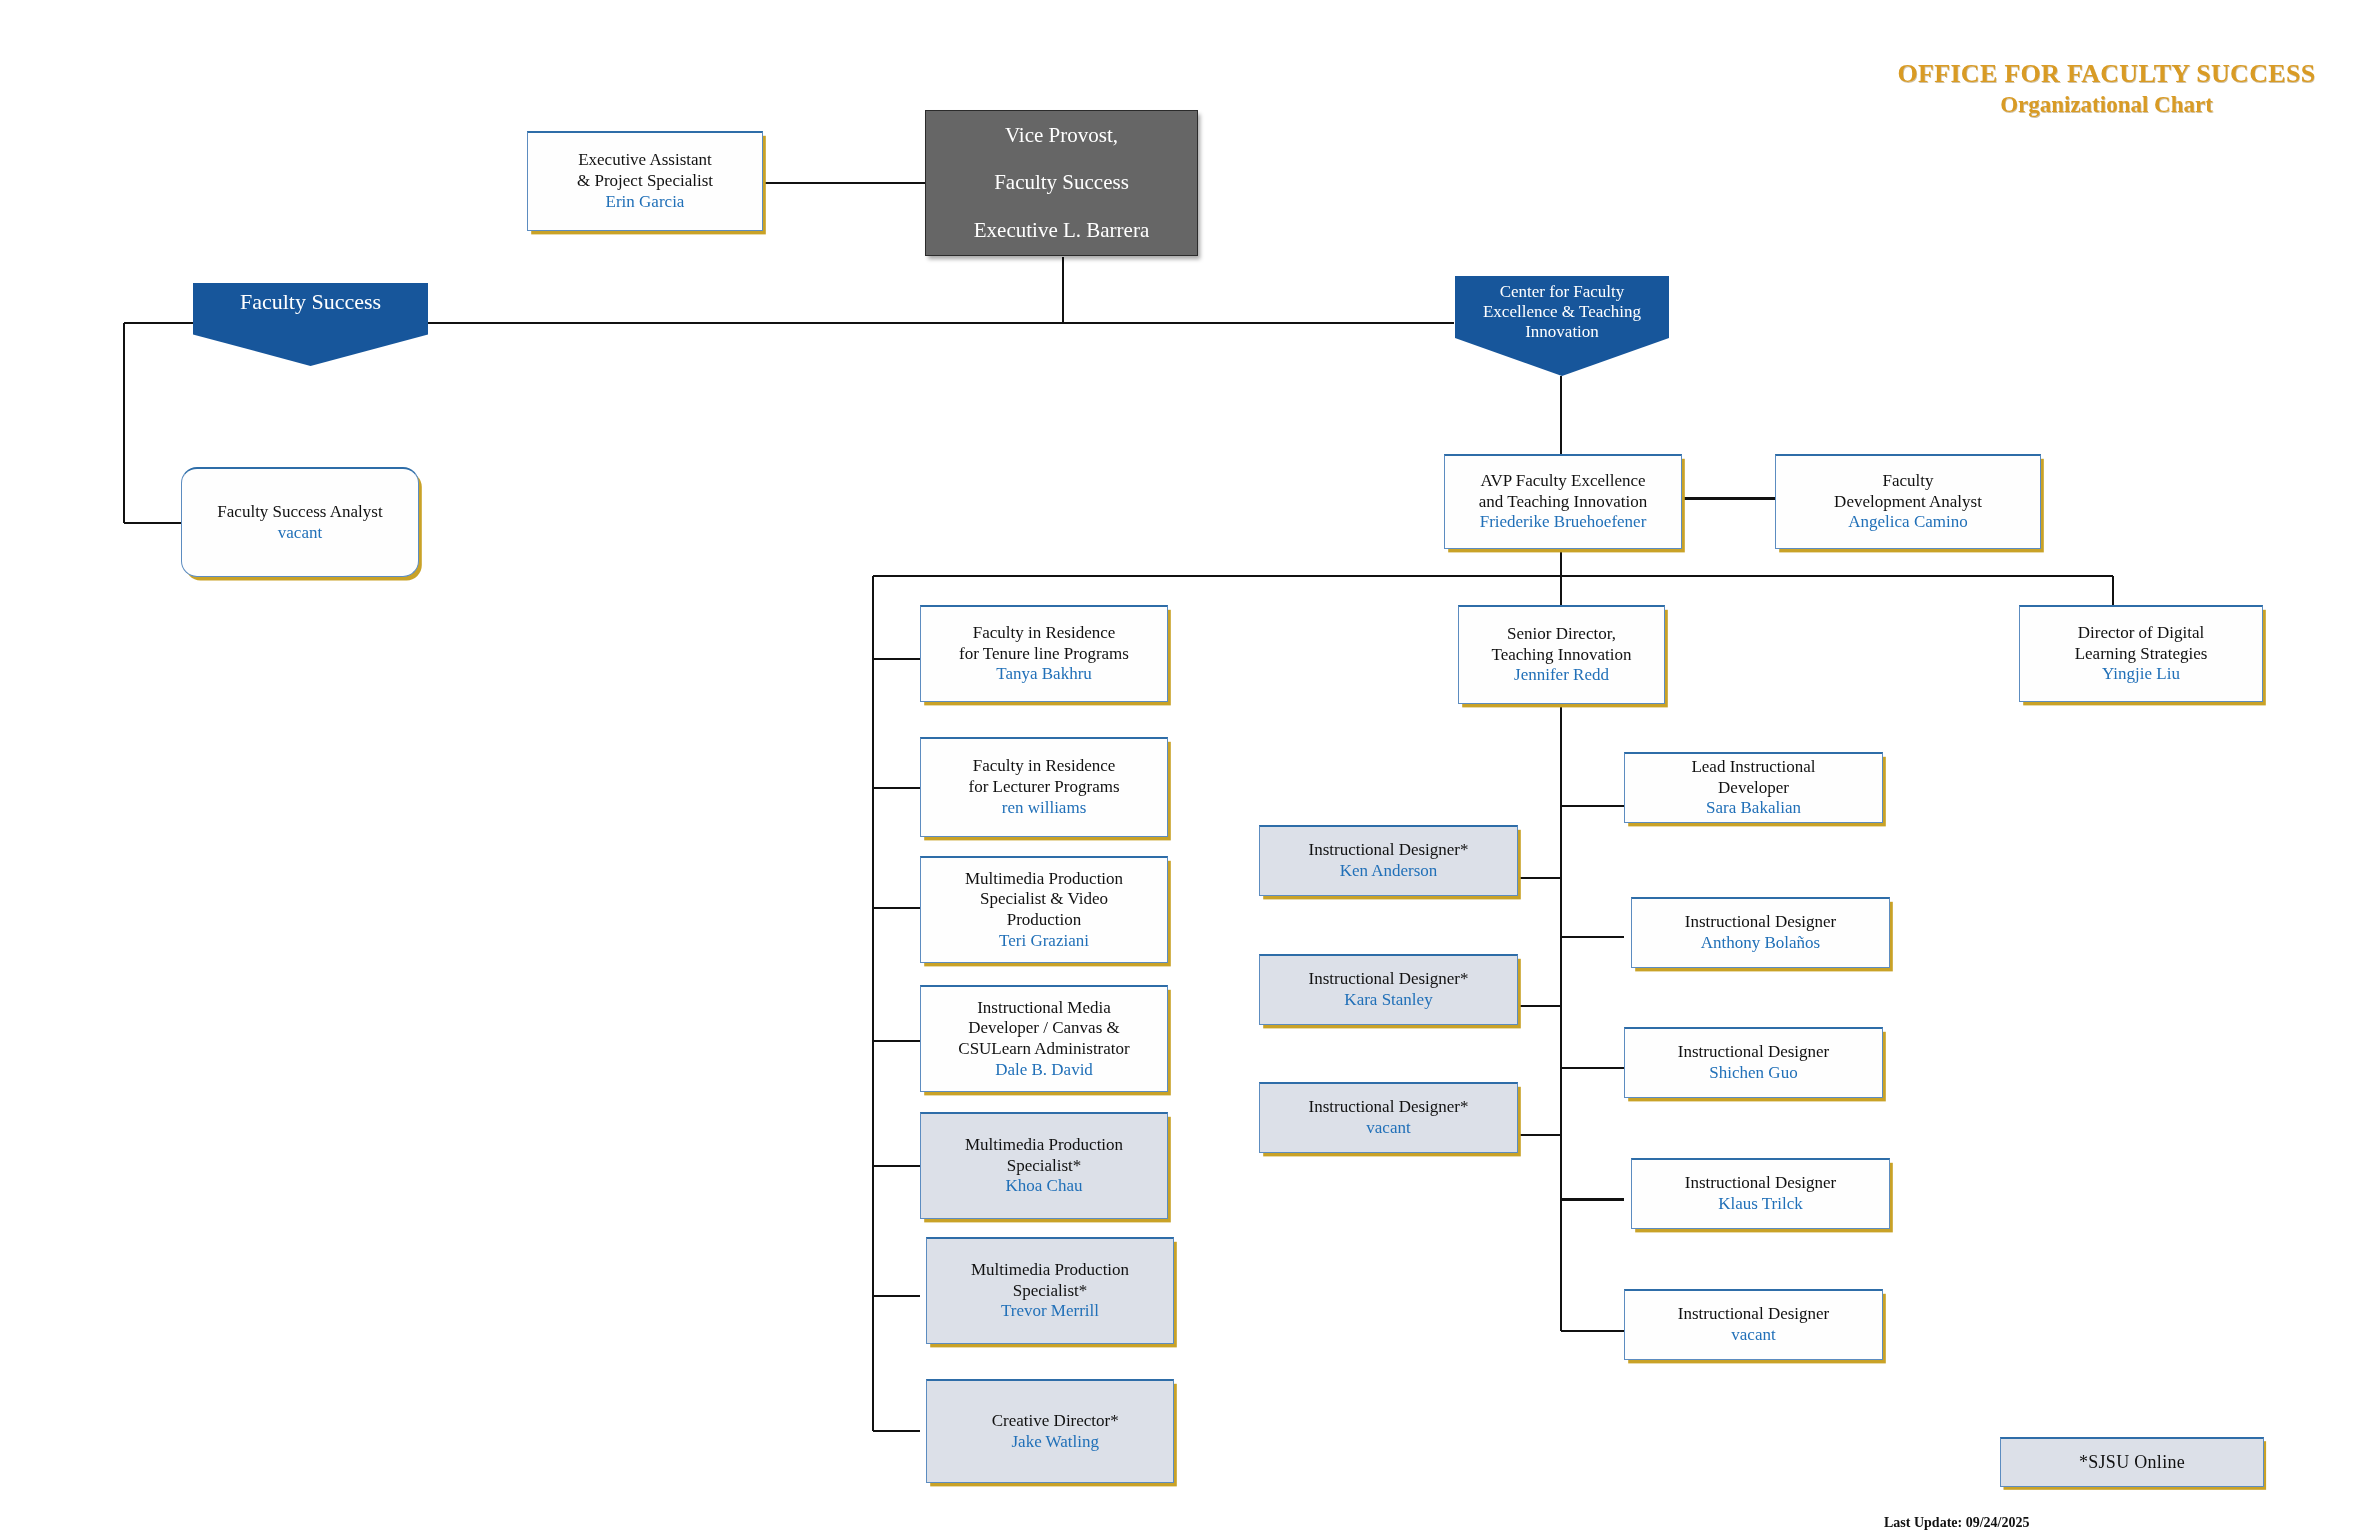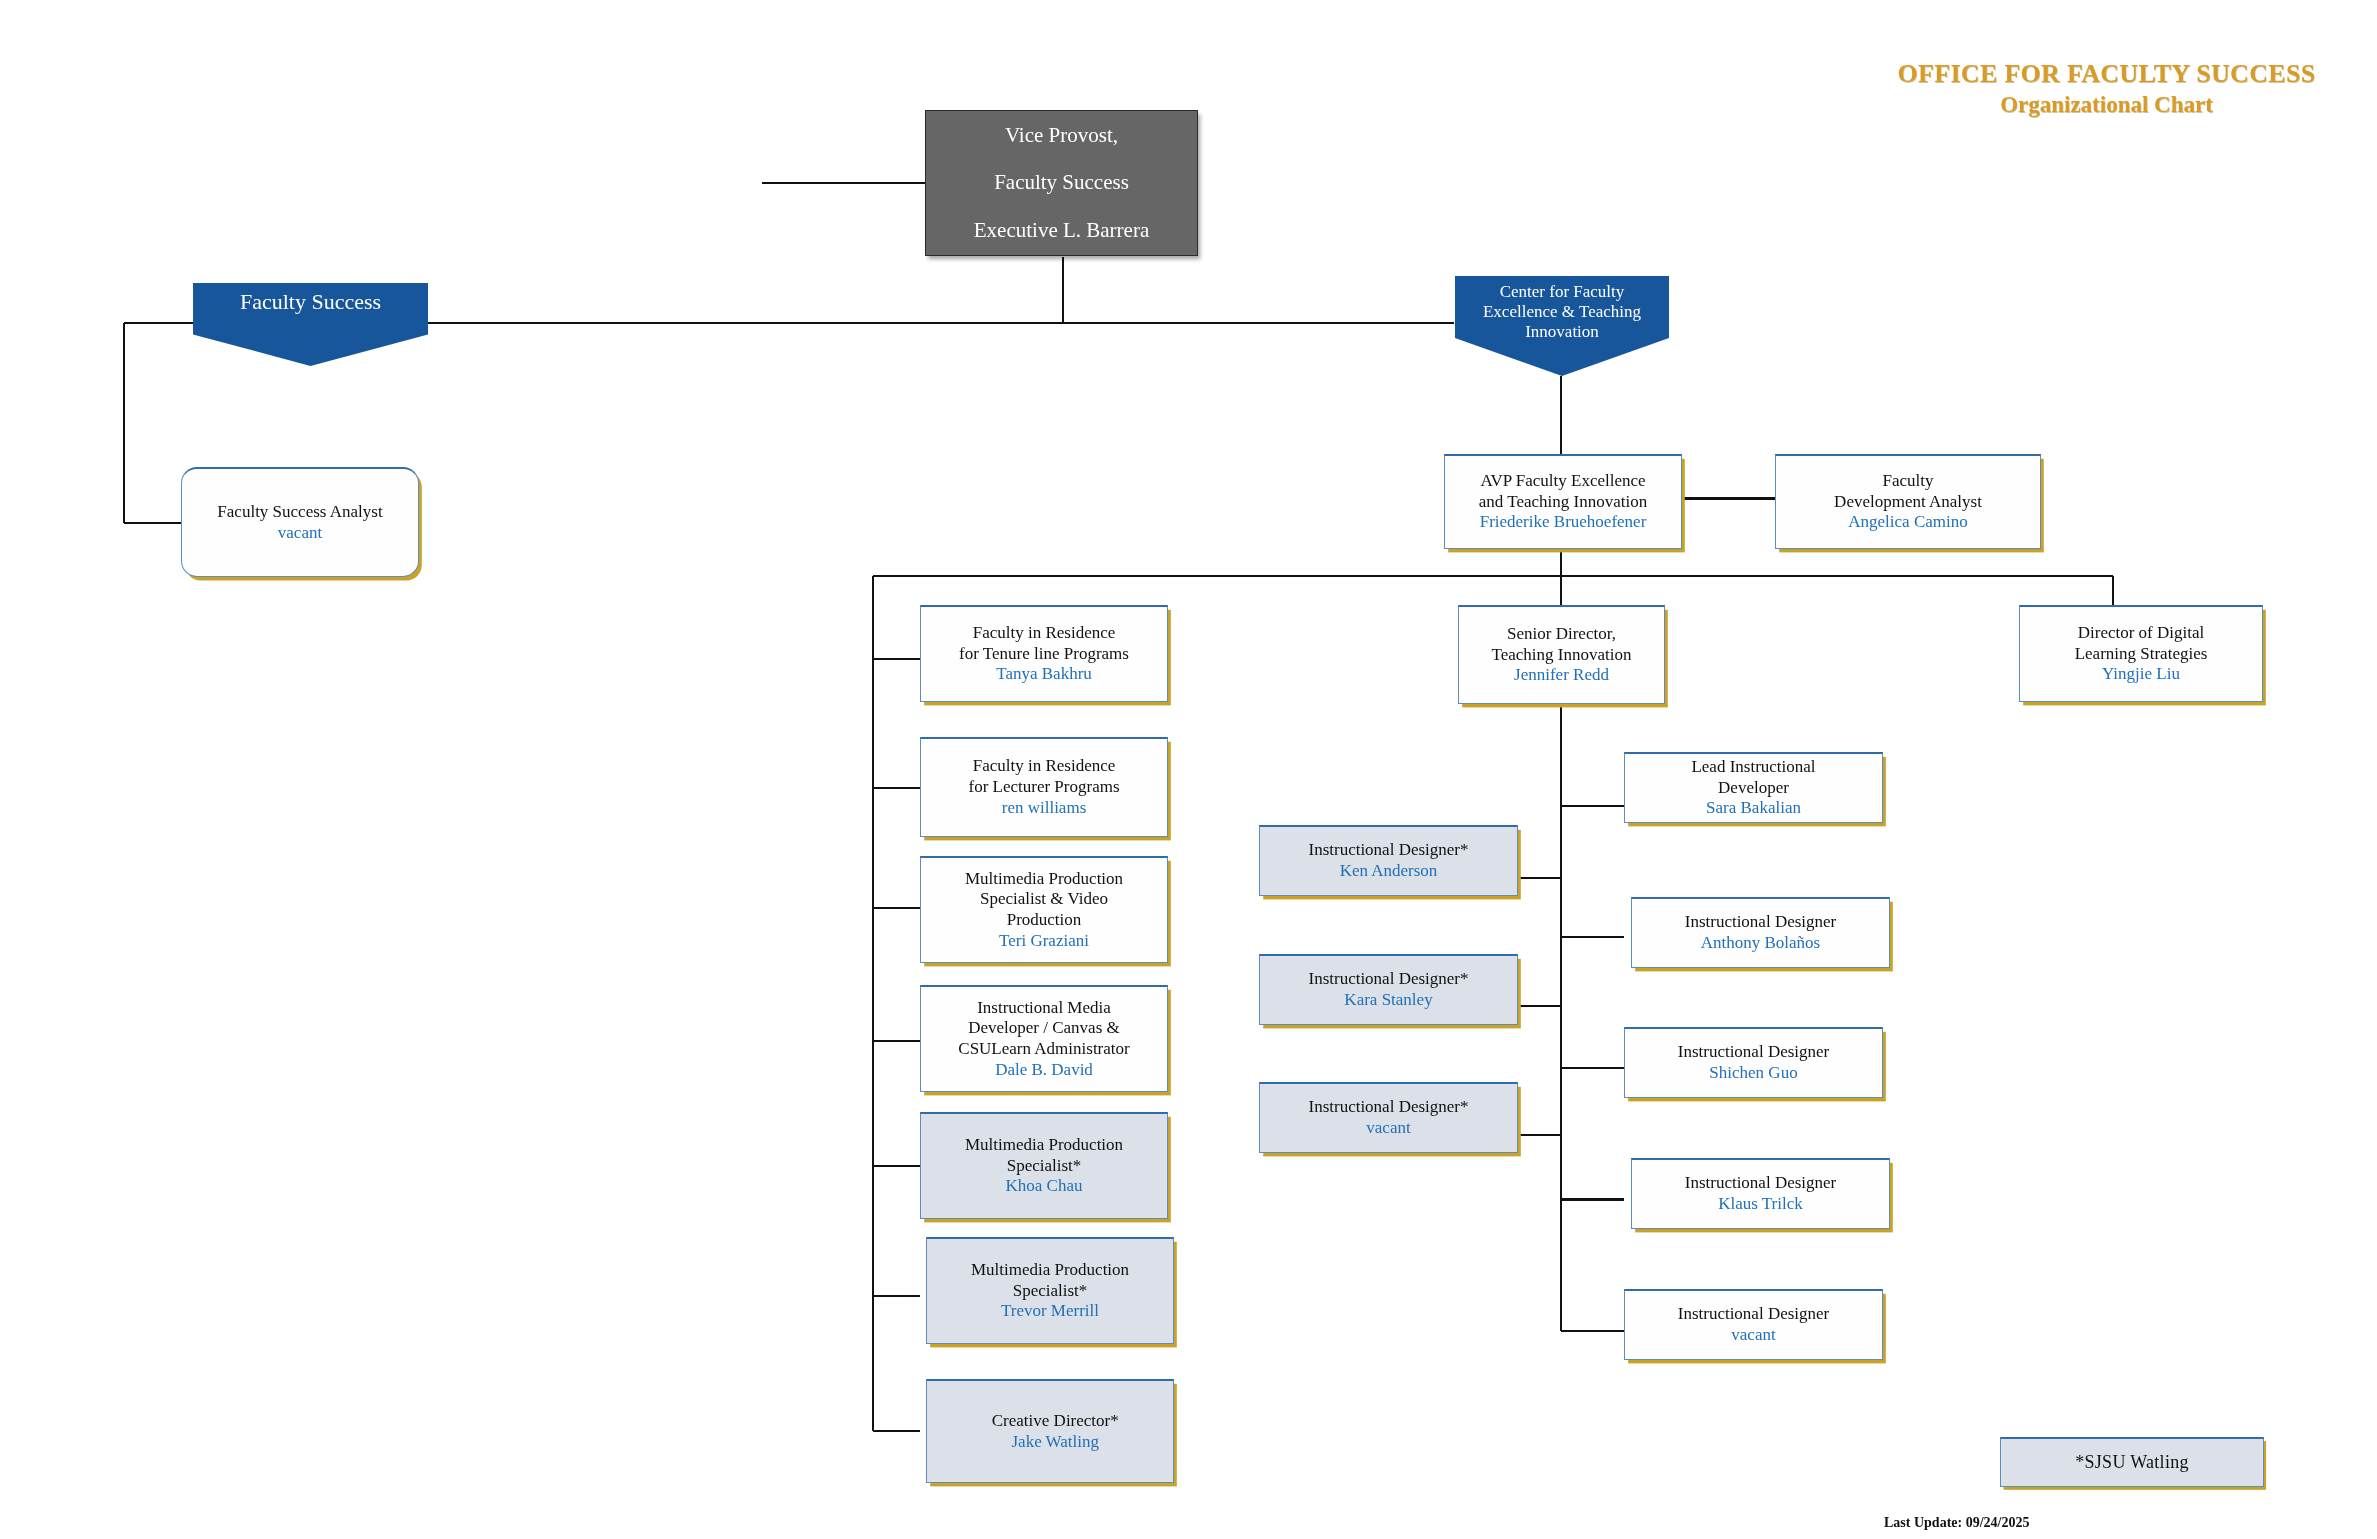--- a/index.html
+++ b/index.html
@@ -210,20 +210,25 @@
       <line x1="2262" y1="1644" x2="2190" y2="1644"></line>
 
       <line x1="2262" y1="1168" x2="2353" y2="1168"></line>
       <line x1="2262" y1="1358" x2="2353" y2="1358"></line>
       <line x1="2262" y1="1548" x2="2353" y2="1548"></line>
       <line x1="2262" y1="1738" x2="2353" y2="1738"></line>
       <line x1="2262" y1="1928" x2="2353" y2="1928"></line>
     </g>
   </svg>
 
+  <div class="node" id="node-exec-assistant" style="left:527px; top:131px; width:236px; height:100px;">
+    <span class="title">Executive Assistant</span>
+    <span class="title">&amp; Project Specialist</span>
+    <span class="person">Erin Garcia</span>
+  </div>
 
   <div id="node-vice-provost" style="left:925px; top:110px; width:273px; height:146px;">
     <span>Vice Provost,</span>
     <span>Faculty Success</span>
     <span>Executive L. Barrera</span>
   </div>
 
   <div class="banner" id="banner-faculty-success" style="left:193px; top:283px; width:235px; height:83px;">
     <span class="btext" style="font-size:22px;">Faculty Success</span>
   </div>
@@ -343,19 +348,19 @@
     <span class="title">Instructional Designer</span>
     <span class="person">Klaus Trilck</span>
   </div>
 
   <div class="node" id="node-id-vacant" style="left:1624px; top:1289px; width:259px; height:71px;">
     <span class="title">Instructional Designer</span>
     <span class="person">vacant</span>
   </div>
 
   <div id="legend-box" style="left:2000px; top:1437px; width:264px; height:50px;">
-    <span>*SJSU  Watling</span>
+    <span>*SJSU  Online</span>
   </div>
 
   <div id="last-update" style="left:1884px; top:1515px;">Last Update: 09/24/2025</div>
 
 </div>
 
 
 </body></html>

